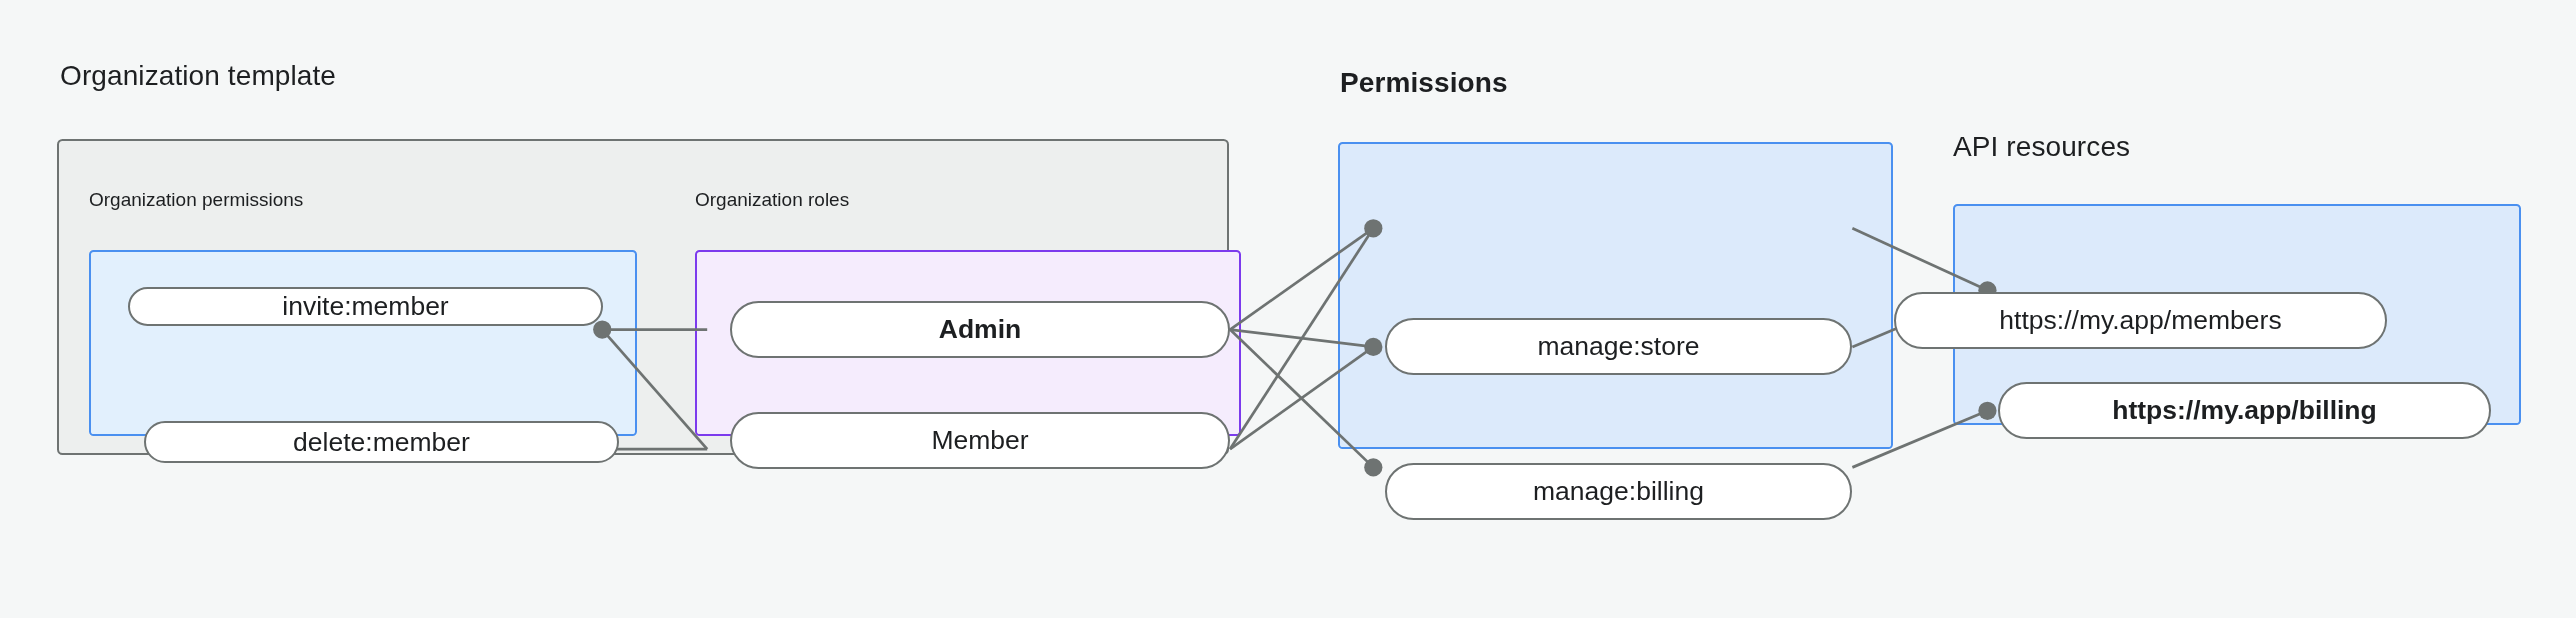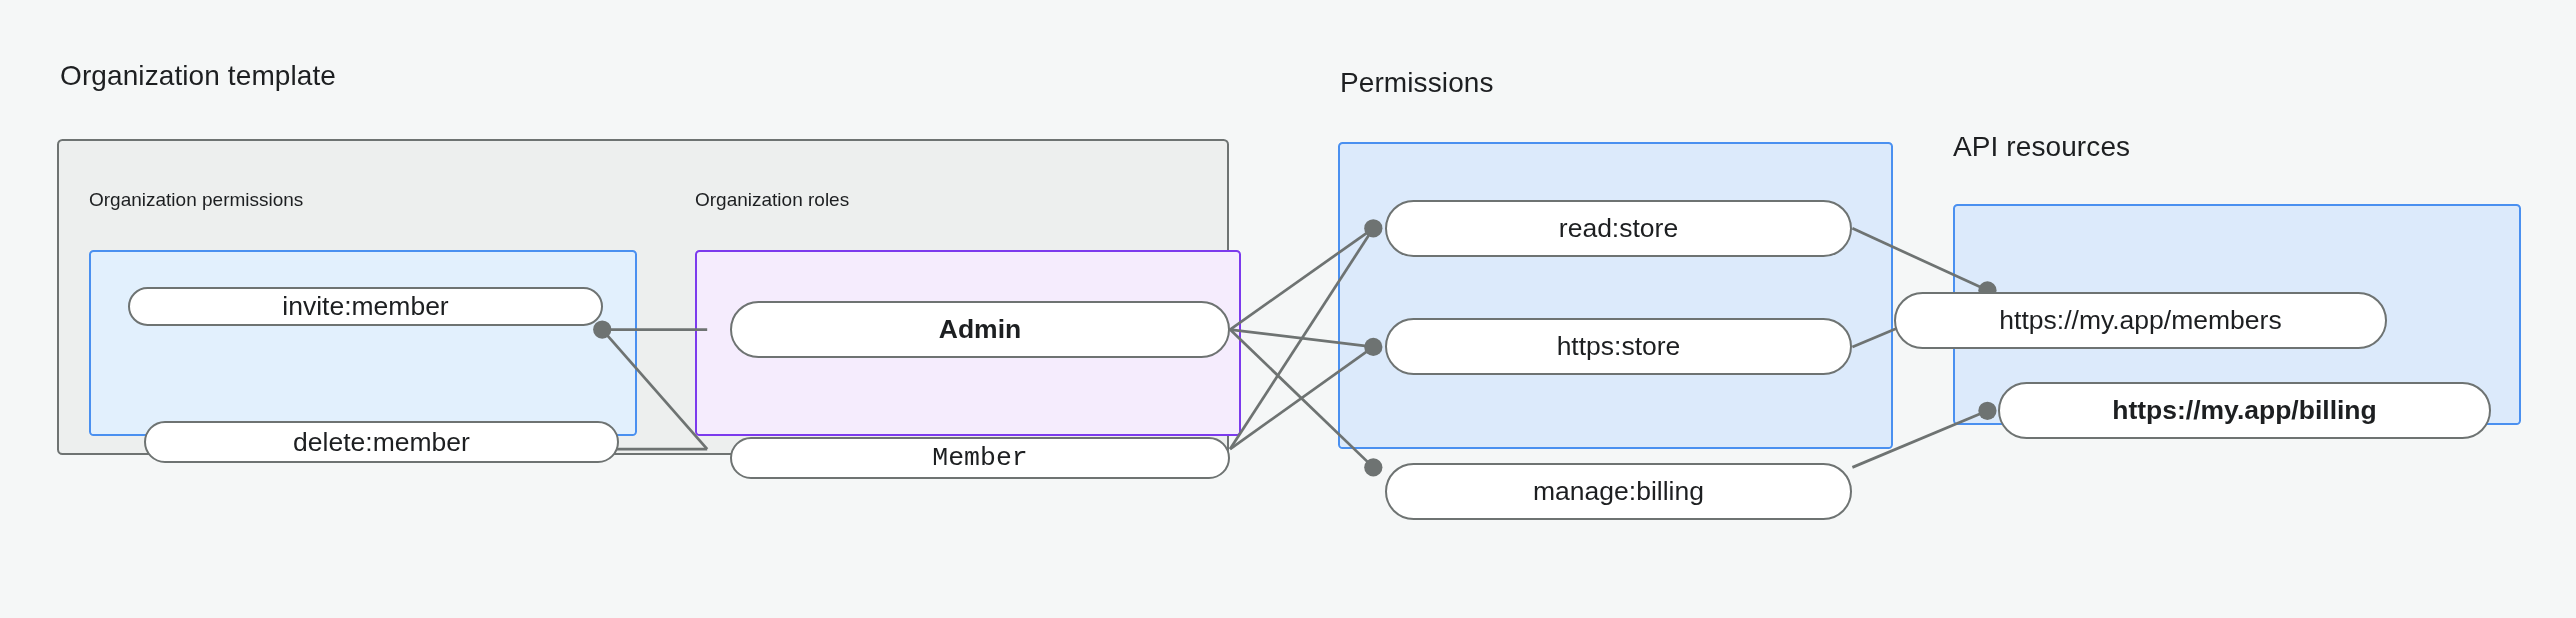--- a/index.html
+++ b/index.html
@@ -81,21 +81,21 @@
   
   #permissions-box {
     left: 1338px;
     top: 142px;
     width: 555px;
     height: 307px;
     background: #dceafb;
     border: 2.7px solid #4a90f0;
     border-radius: 4.6px;
   }
-  #permissions-label { left: 1340px; top: 69px; }
+  #permissions-label { left: 1340px; top: 69px; font-weight: bold; }
 
   
   #api-resources-box {
     left: 1953px;
     top: 204px;
     width: 568px;
     height: 221px;
     background: #dceafb;
     border: 2.7px solid #4a90f0;
     border-radius: 4.6px;
@@ -183,29 +183,28 @@
   <div class="sub-label" id="org-roles-label">Organization roles</div>
 
   <div class="group-box" id="org-roles-box"></div>
 
   <div class="chip" style="left:128px; top:287px; width:475px; height:39px;">invite:member</div>
 
   <div class="chip" style="left:144px; top:421px; width:475px; height:42px;">delete:member</div>
 
   <div class="chip" style="left:730px; top:301px; width:500px; height:57px;font-weight:bold;">Admin</div>
 
-  <div class="chip" style="left:730px; top:437px; width:500px; height:42px;font-family:Liberation Mono, monospace;">Member</div>
+  <div class="chip" style="left:730px; top:412px; width:500px; height:57px;">Member</div>
 
   <div class="group-label" id="permissions-label">Permissions</div>
 
   <div class="group-box" id="permissions-box"></div>
 
-  <div class="chip" style="left:1385px; top:200px; width:467px; height:57px;">read:store</div>
-
-  <div class="chip" style="left:1385px; top:318px; width:467px; height:57px;">https:store</div>
+
+  <div class="chip" style="left:1385px; top:318px; width:467px; height:57px;">manage:store</div>
 
   <div class="chip" style="left:1385px; top:439px; width:467px; height:57px;margin-top:24px;">manage:billing</div>
 
   <div class="group-label" id="api-resources-label">API resources</div>
 
   <div class="group-box" id="api-resources-box"></div>
 
   <div class="chip" style="left:1894px; top:262px; width:493px; height:57px;margin-top:30px;">https://my.app/members</div>
 
   <div class="chip" style="left:1998px; top:382px; width:493px; height:57px;font-weight:bold;">https://my.app/billing</div>

